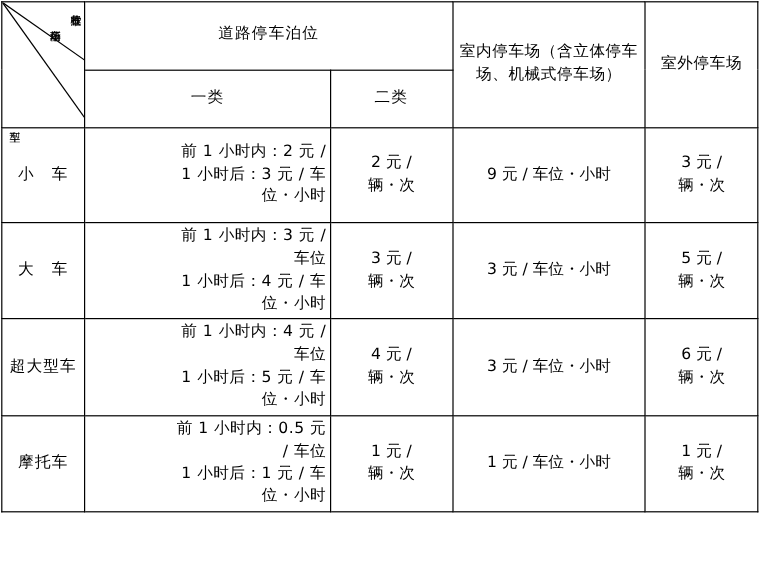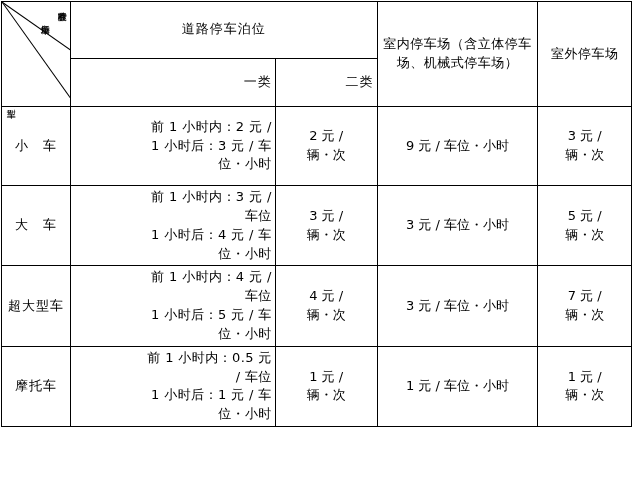--- a/index.html
+++ b/index.html
@@ -89,21 +89,20 @@
   }
   .hdr-outdoor {
     font-size: 14px;
     line-height: 1.5;
     letter-spacing: 0.5px;
   }
   .hdr-sub {
     height: 40px;
     font-size: 15px;
     letter-spacing: 1px;
-    text-align: right;
   }
 
   .row-type {
     font-size: 14px;
     letter-spacing: 1px;
   }
   .cell-road1 {
     font-size: 12.5px;
     line-height: 1.55;
     letter-spacing: 0.4px;
@@ -179,21 +178,21 @@
         <td class="center row-type">超大型车</td>
         <td class="left cell-road1">
           <div>前 1 小时内：4 元 /</div>
           <div>车位</div>
           <div>1 小时后：5 元 / 车</div>
           <div>位・小时</div>
         </td>
         <td class="center cell-small" style="white-space:pre-line">4 元 /
 辆・次</td>
         <td class="center cell-small">3 元 / 车位・小时</td>
-        <td class="center cell-small" style="white-space:pre-line">7 元 /
+        <td class="center cell-small" style="white-space:pre-line">6 元 /
 辆・次</td>
       </tr>
 
       <tr class="body-row">
         <td class="center row-type">摩托车</td>
         <td class="left cell-road1">
           <div>前 1 小时内：0.5 元</div>
           <div>/ 车位</div>
           <div>1 小时后：1 元 / 车</div>
           <div>位・小时</div>

